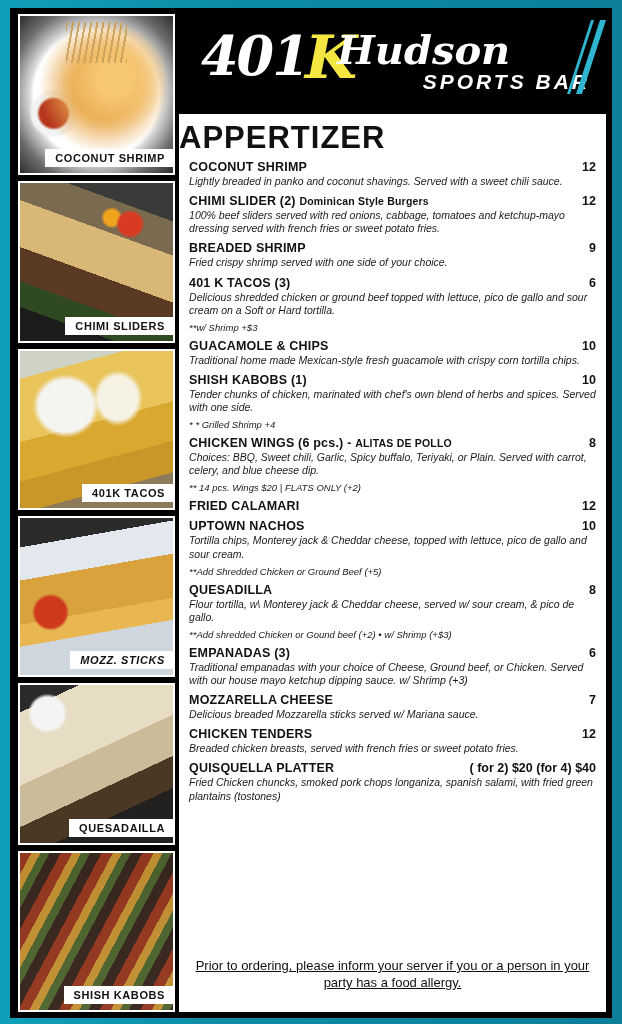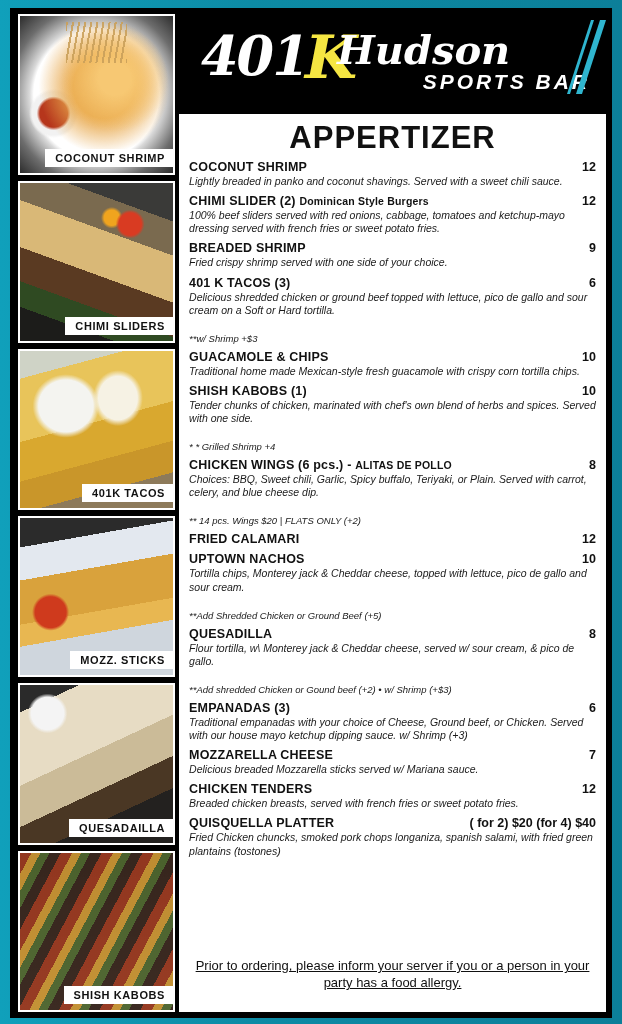--- a/index.html
+++ b/index.html
@@ -64,21 +64,21 @@
       radial-gradient(circle at 60% 22%, #f0a41e 0 5%, rgba(240,164,30,0) 7%),
       linear-gradient(200deg, #3a3a38 0 18%, #7a6a4f 18% 34%, #d9b877 34% 56%, #5a3a22 56% 72%, #2f4a22 72% 84%, #1c1c1a 84% 100%);
   }
   .p3 { background:
       radial-gradient(ellipse at 30% 35%, #f4f4f0 0 18%, rgba(244,244,240,0) 22%),
       radial-gradient(ellipse at 64% 30%, #f6f2e4 0 14%, rgba(246,242,228,0) 18%),
       linear-gradient(165deg, #cfd3c6 0 14%, #e8c45a 14% 46%, #d9a82f 46% 66%, #c9962a 66% 82%, #8d7a5a 82% 100%);
   }
   .p4 { background:
       radial-gradient(circle at 20% 60%, #cf3a1d 0 10%, rgba(207,58,29,0) 12%),
-      linear-gradient(170deg, #2b2b2b 0 16%, #e3e8ef 16% 34%, #d9a23c 34% 58%, #e8b751 58% 70%, #cfd6dd 70% 100%);
+      linear-gradient(170deg, #2b2b2b 0 16%, #e3e8ef 16% 34%, #d9a23c 34% 58%, #e8b751 58% 70%, #cfd6dd 70% 100%); font-style: italic;
   }
   .p5 { background:
       radial-gradient(circle at 18% 18%, #f4f4f4 0 9%, rgba(244,244,244,0) 11%),
       linear-gradient(155deg, #2a2a2a 0 12%, #e7dcc4 12% 44%, #cbbb98 44% 62%, #4a3724 62% 76%, #23211f 76% 100%);
   }
   .p6 { background:
       repeating-linear-gradient(118deg, rgba(167,60,32,.85) 0 10px, rgba(230,168,54,.8) 10px 18px, rgba(90,120,50,.75) 18px 26px, rgba(60,40,30,.85) 26px 36px),
       linear-gradient(180deg, #1d1d1d 0 10%, #3b3b3b 100%);
   }
   
@@ -132,21 +132,21 @@
     letter-spacing: 3px;
   }
   .logo-slash {
     position: absolute; right: 4px; top: 0px;
     width: 6px; height: 74px;
     background: #2fb5cf;
     transform: skewX(-18deg);
   }
   .logo-slash.two { right: 16px; background:#2fb5cf; width:3px; }
   .section-title {
-    text-align: center;
+    text-align: left;
     font-family: "Liberation Sans", sans-serif;
     font-weight: bold;
     font-size: 31px;
     letter-spacing: 1px;
     color: #111;
     padding: 6px 0 4px;
   }
   .items {
     padding: 0 10px 4px 10px;
     flex: 1 1 auto;
@@ -167,21 +167,21 @@
     font-style: italic;
     font-size: 10.5px;
     line-height: 1.25;
     color: #1a1a1a;
     margin-top: 1px;
   }
   .item-note {
     font-style: italic;
     font-size: 9.5px;
     color: #1a1a1a;
-    margin-top: 16px;
+    margin-top: 5px;
   }
   .footer {
     text-align: center;
     font-size: 13px;
     line-height: 1.3;
     color: #111;
     padding: 2px 14px 20px;
     text-decoration: underline;
   }
 </style>

